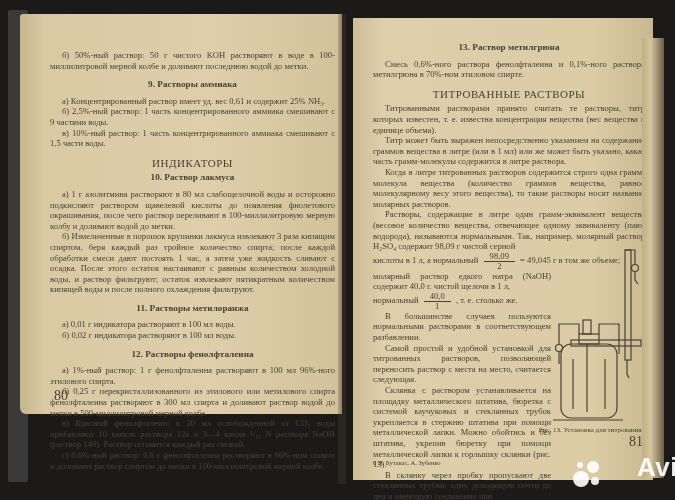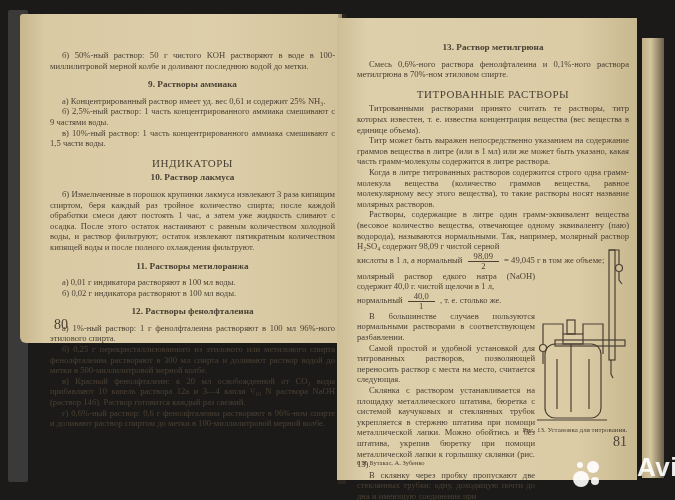--- a/index.html
+++ b/index.html
@@ -1,21 +1,21 @@
 <!DOCTYPE html>
 <html><head>
 <meta charset="utf-8">
 <style>
   html,body{margin:0;padding:0;}
   body{width:675px;height:500px;background:#1c1a18;overflow:hidden;position:relative;font-family:"Liberation Serif","DejaVu Serif",serif;}
   .book{position:absolute;left:8px;top:10px;width:660px;height:482px;}
   .cover-left{position:absolute;left:0;top:0;width:20px;height:472px;background:#3b3a3a;border-radius:2px;}
   .page{position:absolute;top:4px;background:#d8c9a3;color:#4a4034;}
-  .page.left{left:12px;width:322px;height:329px;background:linear-gradient(90deg,#c8b68c 0%,#d9caa4 8%,#ddcfaa 60%,#d2c29b 100%);border-radius:3px 0 0 6px;}
-  .page.right{left:329px;top:8px;width:300px;height:462px;background:linear-gradient(90deg,#cdbd95 0%,#dccfaa 10%,#dbcca6 80%,#c8b88f 100%);}
+  .page.left{left:12px;width:322px;height:400px;background:linear-gradient(90deg,#c8b68c 0%,#d9caa4 8%,#ddcfaa 60%,#d2c29b 100%);border-radius:3px 0 0 6px;}
+  .page.right{left:345px;top:8px;width:300px;height:462px;background:linear-gradient(90deg,#cdbd95 0%,#dccfaa 10%,#dbcca6 80%,#c8b88f 100%);}
   .right-edge{position:absolute;left:634px;top:28px;width:22px;height:440px;background:linear-gradient(90deg,#bfae86,#d4c49d 40%,#6b5e48 100%);}
   .gutter{position:absolute;left:330px;top:4px;width:8px;height:470px;background:linear-gradient(90deg,rgba(90,75,50,0.25),rgba(60,50,35,0.45),rgba(90,75,50,0.2));}
   .content{position:absolute;font-size:8.6px;line-height:10.6px;text-align:justify;}
   .left .content{left:30px;top:36px;width:285px;}
   .right .content{left:20px;top:24px;width:272px;}
   p{margin:0;text-indent:12px;}
   .h{font-weight:bold;text-align:center;text-indent:0;margin:8px 0 6px;font-size:9.2px;}
   .sec{text-align:center;text-indent:0;font-size:11px;letter-spacing:0.5px;margin:9px 0 4px;font-weight:normal;}
   .pnum{position:absolute;font-size:14px;}
   .left .pnum{left:34px;bottom:10px;text-align:center;}
@@ -40,20 +40,21 @@
     <div class="content">
       <p>б) 50%-ный раствор: 50 г чистого KOH растворяют в воде в 100-миллилитровой мерной колбе и доливают последнюю водой до метки.</p>
 
       <div class="h">9. Растворы аммиака</div>
       <p>а) Концентрированный раствор имеет уд. вес 0,61 и содержит 25% NH₃.</p>
       <p>б) 2,5%-ный раствор: 1 часть концентрированного аммиака смешивают с 9 частями воды.</p>
       <p>в) 10%-ный раствор: 1 часть концентрированного аммиака смешивают с 1,5 части воды.</p>
 
       <div class="sec">ИНДИКАТОРЫ</div>
       <div class="h" style="margin-top:2px">10. Раствор лакмуса</div>
+      <p>а) 1 г азолитмина растворяют в 80 мл слабощелочной воды и осторожно подкисляют раствором щавелевой кислоты до появления фиолетового окрашивания, после чего раствор переливают в 100-миллилитровую мерную колбу и доливают водой до метки.</p>
       <p>б) Измельченные в порошок крупинки лакмуса извлекают 3 раза кипящим спиртом, беря каждый раз тройное количество спирта; после каждой обработки смеси дают постоять 1 час, а затем уже жидкость сливают с осадка. После этого остаток настаивают с равным количеством холодной воды, и раствор фильтруют; остаток извлекают пятикратным количеством кипящей воды и после полного охлаждения фильтруют.</p>
 
       <div class="h">11. Растворы метилоранжа</div>
       <p>а) 0,01 г индикатора растворяют в 100 мл воды.</p>
       <p>б) 0,02 г индикатора растворяют в 100 мл воды.</p>
 
       <div class="h">12. Растворы фенолфталеина</div>
       <p>а) 1%-ный раствор: 1 г фенолфталеина растворяют в 100 мл 96%-ного этилового спирта.</p>
       <p>б) 0,25 г перекристаллизованного из этилового или метилового спирта фенолфталеина растворяют в 300 мл спирта и доливают раствор водой до метки в 500-миллилитровой мерной колбе.</p>
       <p>в) Красный фенолфталеин: к 20 мл освобожденной от CO₂ воды прибавляют 10 капель раствора 12а и 3—4 капли ¹/₁₀ N раствора NaOH (раствор 14б). Раствор готовится каждый раз свежий.</p>

